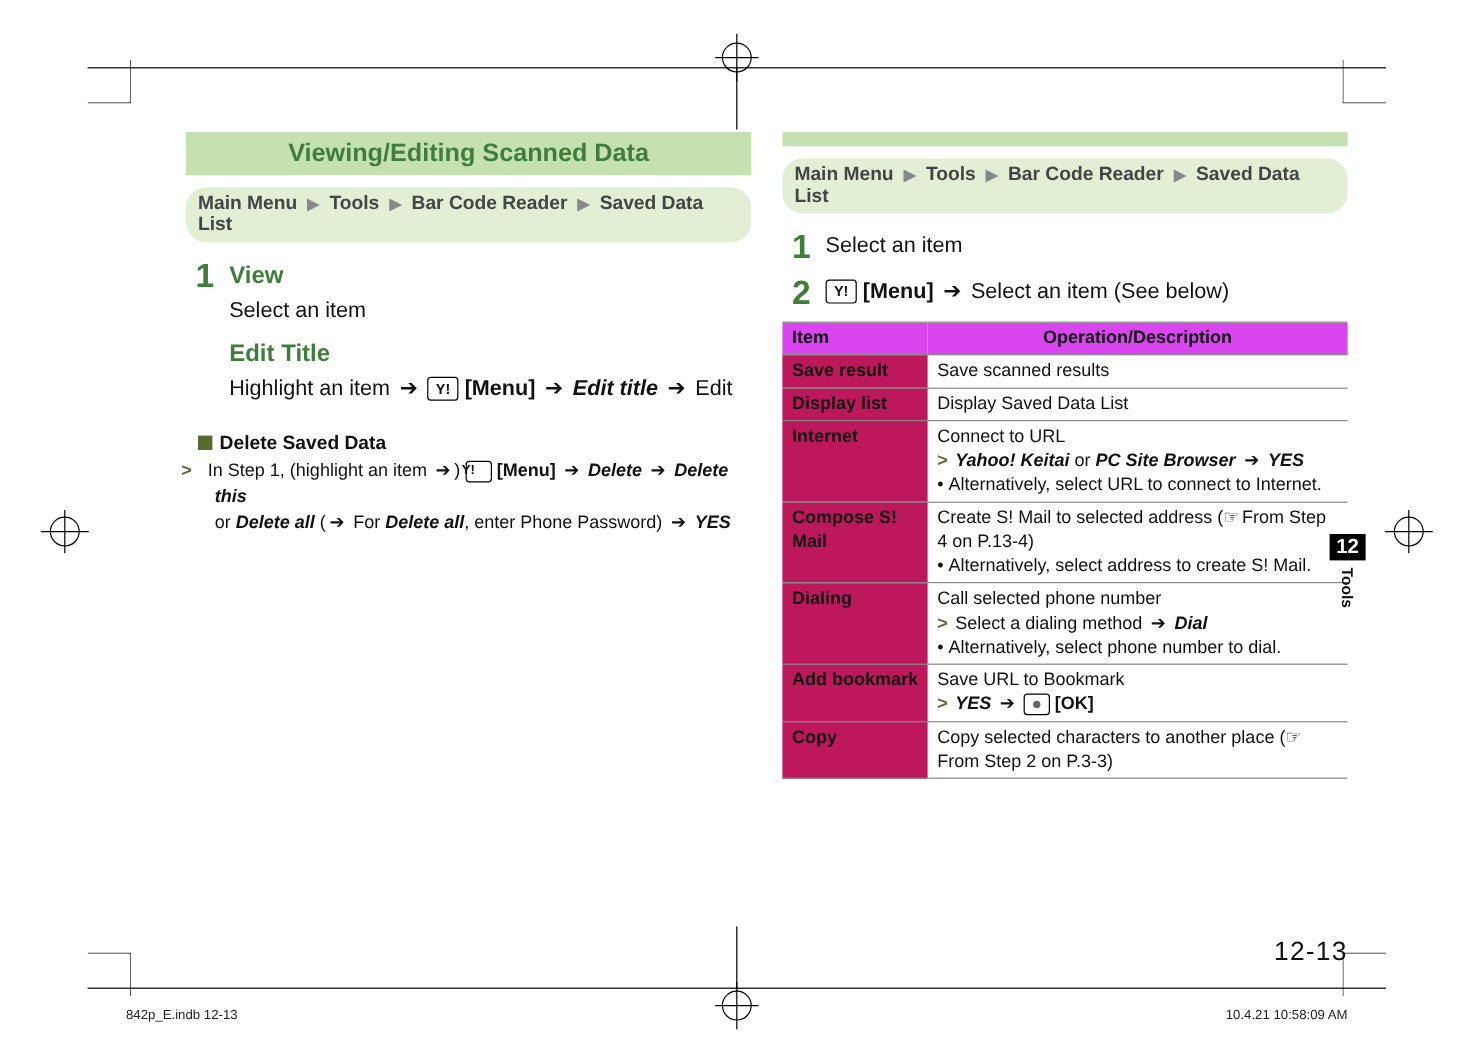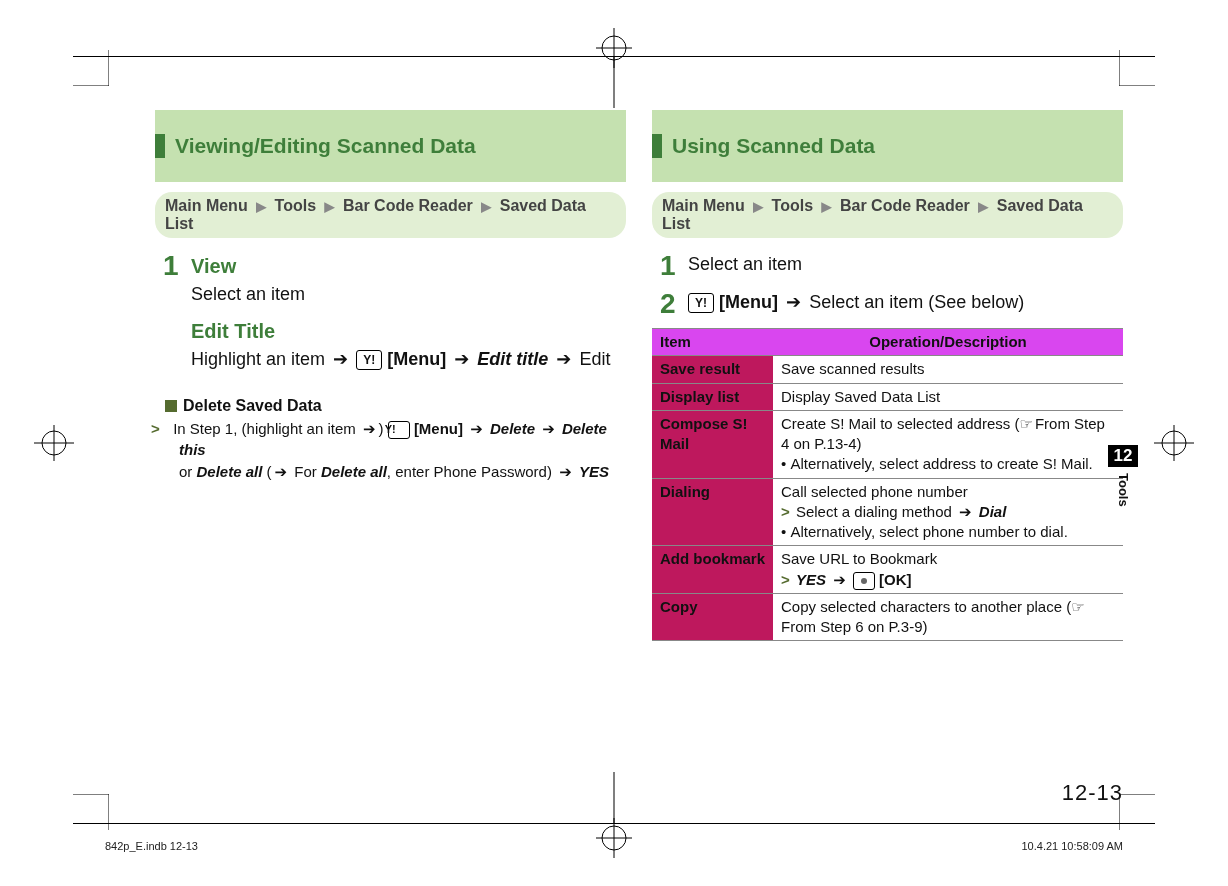--- a/index.html
+++ b/index.html
@@ -24,22 +24,23 @@
     gap: 26px;
   }
   .col {
     flex: 1;
     min-width: 0;
   }
   .section-title {
     display: flex;
     align-items: center;
     background: #c5e1b0;
-    padding: 24px 0;
+    padding: 6px 0;
     margin: 0 0 10px 0;
+    flex-direction: column;
   }
   .section-title .bar {
     width: 10px;
     align-self: stretch;
     background: #3e7e3a;
     margin-right: 10px;
   }
   .section-title .txt {
     color: #3e7e3a;
     font-weight: bold;
@@ -307,21 +308,20 @@
           <span class="boldital">Delete all</span><span>, enter Phone Password)</span>
           <span class="arrow">➔</span>
           <span class="boldital">YES</span>
         </div>
       </div>
     </div>
 
     <div class="col">
       <div class="section-title">
         <div class="bar"></div>
-        <div class="txt">Using Scanned Data</div>
       </div>
 
       <div class="breadcrumb">
         <span>Main Menu</span>
         <span class="sep">▶</span>
         <span>Tools</span>
         <span class="sep">▶</span>
         <span>Bar Code Reader</span>
         <span class="sep">▶</span>
         <span>Saved Data List</span>
@@ -348,20 +348,33 @@
           <th style="width:105px;text-align:left">Item</th>
           <th>Operation/Description</th>
         </tr>
         <tr>
               <td class="name">Save result</td>
           <td class="desc">Save scanned results</td>
             </tr>
         <tr>
               <td class="name">Display list</td>
           <td class="desc">Display Saved Data List</td>
+            </tr>
+        <tr>
+              <td class="name">Internet</td>
+          <td class="desc">
+            <div>Connect to URL</div>
+            <div><span class="chev">&gt;</span>
+              <span class="boldital">Yahoo! Keitai</span>
+              <span>or</span>
+              <span class="boldital">PC Site Browser</span>
+              <span class="arrow">➔</span>
+              <span class="boldital">YES</span></div>
+            <div class="bullet">Alternatively, select URL to connect to Internet.</div>
+          </td>
             </tr>
         <tr>
               <td class="name">Compose S! Mail</td>
           <td class="desc">
             <div><span>Create S! Mail to selected address (</span><span class="hand">☞</span><span>From Step 4 on P.13-4)</span></div>
             <div class="bullet">Alternatively, select address to create S! Mail.</div>
           </td>
             </tr>
         <tr>
               <td class="name">Dialing</td>
@@ -383,21 +396,21 @@
               <span class="arrow">➔</span>
               <span class="dot-key">
                     <span class="dot"></span>
                   </span>
               <span class="bold">[OK]</span></div>
           </td>
             </tr>
         <tr>
               <td class="name">Copy</td>
           <td class="desc">
-            <span>Copy selected characters to another place (</span><span class="hand">☞</span><span>From Step 6 on P.3-9)</span>
+            <span>Copy selected characters to another place (</span><span class="hand">☞</span><span>From Step 2 on P.3-3)</span>
           </td>
             </tr>
       </tbody>
         </table>
     </div>
   </div>
 
   <div class="side-tab">
     <div class="num">12</div>
     <div class="lbl">Tools</div>

